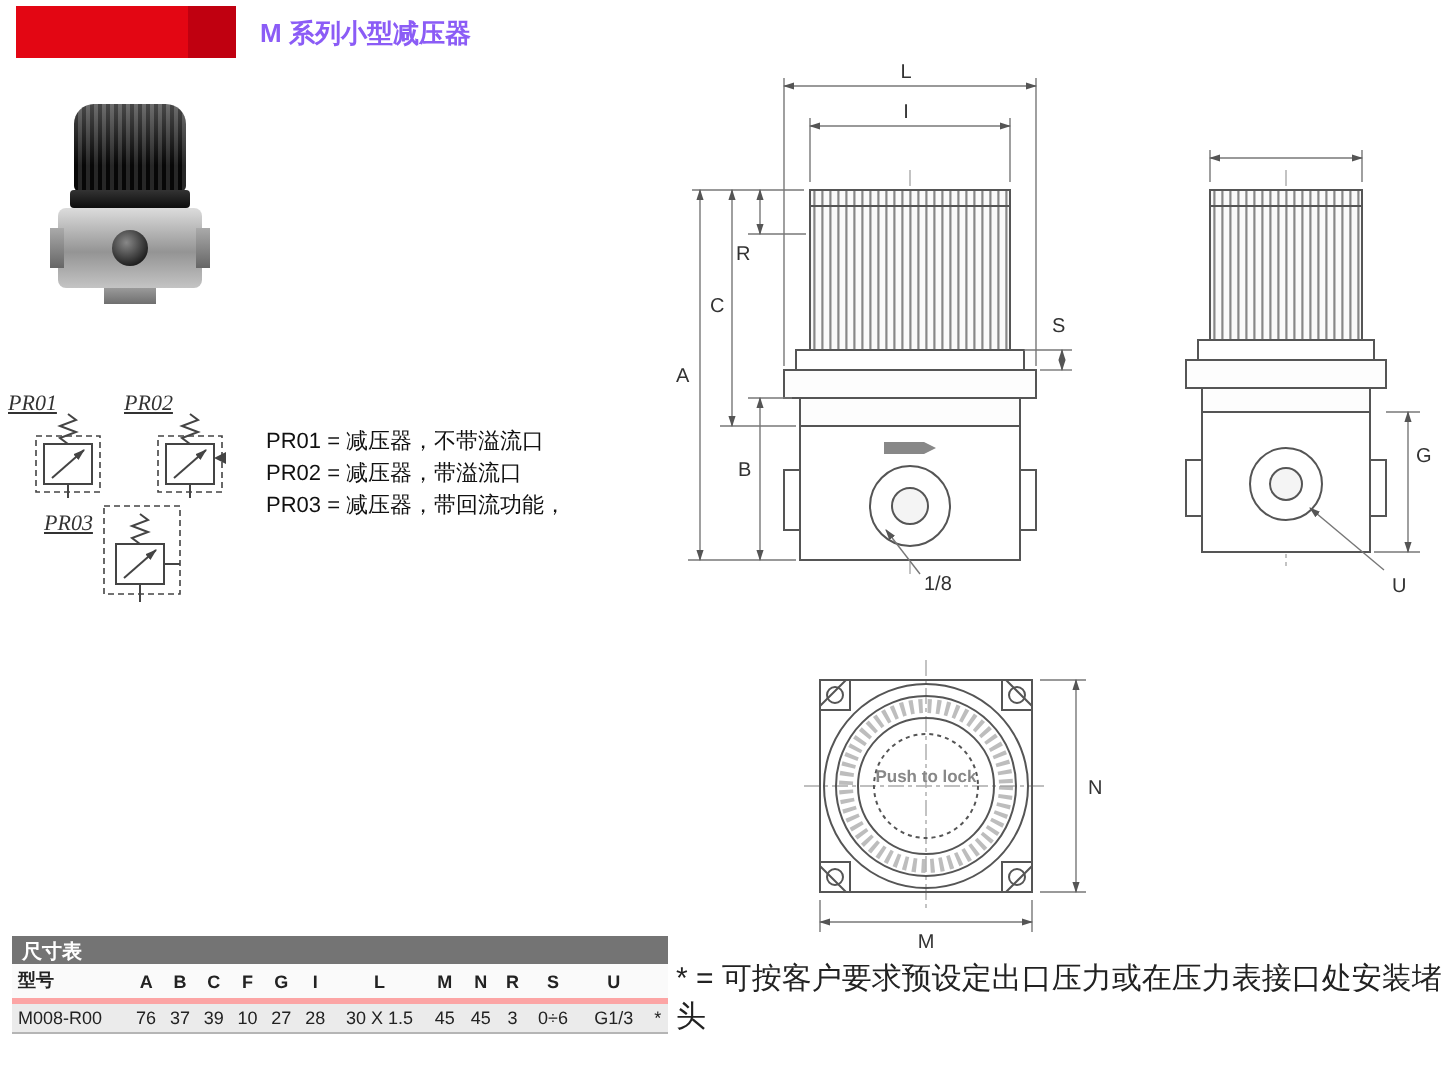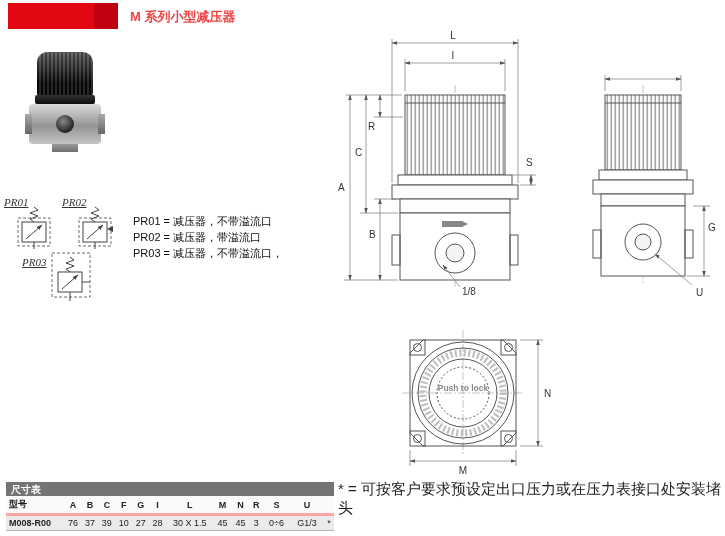--- a/index.html
+++ b/index.html
@@ -3,21 +3,21 @@
 <meta charset="utf-8">
 <style>
   * { margin:0; padding:0; box-sizing:border-box; }
   html,body { background:#fff; }
   .page {
     position:relative; width:725px; height:536px; background:#fff;
     font-family:"Liberation Sans", sans-serif; color:#222; overflow:hidden;
   }
   .logo { position:absolute; left:8px; top:3px; width:110px; height:26px;
           background:linear-gradient(90deg,#e30613 0 78%, #c00010 78%); }
-  .title { position:absolute; left:130px; top:8px; font-size:13px; font-weight:bold; color:#ef4444; }
+  .title { position:absolute; left:130px; top:8px; font-size:13px; font-weight:bold; color:#8b5cf6; }
 
   
   .photo { position:absolute; left:26px; top:52px; width:78px; height:102px; }
   .photo-knob { margin:0 auto; width:56px; height:44px; border-radius:10px 10px 3px 3px;
     background:linear-gradient(180deg,rgba(255,255,255,.25),rgba(0,0,0,.35) 70%),
                repeating-linear-gradient(90deg,#0a0a0a 0 2px,#3c3c3c 2px 4px); }
   .photo-collar { margin:-1px auto 0; width:60px; height:9px; background:linear-gradient(180deg,#333,#0d0d0d); border-radius:2px; }
   .photo-body { position:relative; margin:0 auto; width:72px; height:40px; border-radius:4px;
     background:linear-gradient(180deg,#dcdcdc,#949494 55%,#c4c4c4); }
   .photo-body:before, .photo-body:after { content:""; position:absolute; top:10px; width:7px; height:20px; background:linear-gradient(180deg,#aaa,#666); }
@@ -29,28 +29,28 @@
 
   .sym-label { position:absolute; font-family:"Liberation Serif", serif; font-style:italic; font-size:11px; color:#333;text-decoration:underline; }
   .symbols-svg { position:absolute; left:0; top:193px; }
 
   .desc { position:absolute; left:133px; top:213px; font-size:11px; line-height:16px; color:#111; }
   .desc .indent { padding-left:44px; display:block; }
 
   .drawing { position:absolute; left:330px; top:25px; }
   .drawing text { font-family:"Liberation Sans", sans-serif; }
 
-  .table-area { position:absolute; left:6px; top:468px; width:328px;margin-top:14px; }
+  .table-area { position:absolute; left:6px; top:468px; width:328px; }
   .table-title { background:#747474; color:#fff; font-weight:bold; font-size:10px; padding:1px 5px; height:14px; }
   table { width:100%; border-collapse:collapse; font-size:9px; table-layout:fixed; }
   th,td { padding:2px 1px; text-align:center; border-bottom:1px solid #b5b5b5; white-space:nowrap; overflow:hidden; }
   thead th { background:#fafafa; border-bottom:3px solid #fca5a5; font-weight:bold; }
   tbody tr { background:#ebebeb; }
   .model-col, td.model { text-align:left; padding-left:3px; }
-  td.model { font-weight:bold; }
+  td.model { font-weight:normal; }
 
   .note { position:absolute; left:338px; top:480px; font-size:15px; color:#222; }
 </style>
 </head>
 <body>
 
 <div class="page">
 
   <div class="logo"></div>
   <div class="title">M 系列小型减压器</div>
@@ -95,21 +95,21 @@
       <line x1="62" y1="96" x2="78" y2="82" marker-end="url(#sarr)"></line>
       <line x1="70" y1="99" x2="70" y2="108"></line>
       <line x1="82" y1="89" x2="90" y2="89"></line>
       <rect x="52" y="60" width="38" height="44" stroke-dasharray="3 2" stroke-width="0.8"></rect>
     </g>
   </svg>
 
   <div class="desc">
     <span>PR01 = 减压器，不带溢流口</span><br>
     <span>PR02 = 减压器，带溢流口</span><br>
-    <span>PR03 = 减压器，不带溢流口，</span><br>
+    <span>PR03 = 减压器，带回流功能，</span><br>
   </div>
 
   <svg class="drawing" width="395" height="462" viewBox="0 0 395 462">
     <defs>
       <marker id="arr" viewBox="0 0 10 10" refX="9" refY="5" markerWidth="8" markerHeight="8" orient="auto-start-reverse">
         <path d="M0,1.8 L10,5 L0,8.2 z" fill="#555"></path>
       </marker>
       <pattern id="knurl" width="4" height="6" patternUnits="userSpaceOnUse">
         <rect width="4" height="6" fill="#fafafa"></rect>
         <line x1="1.2" y1="0" x2="1.2" y2="6" stroke="#888" stroke-width="1.1"></line>

